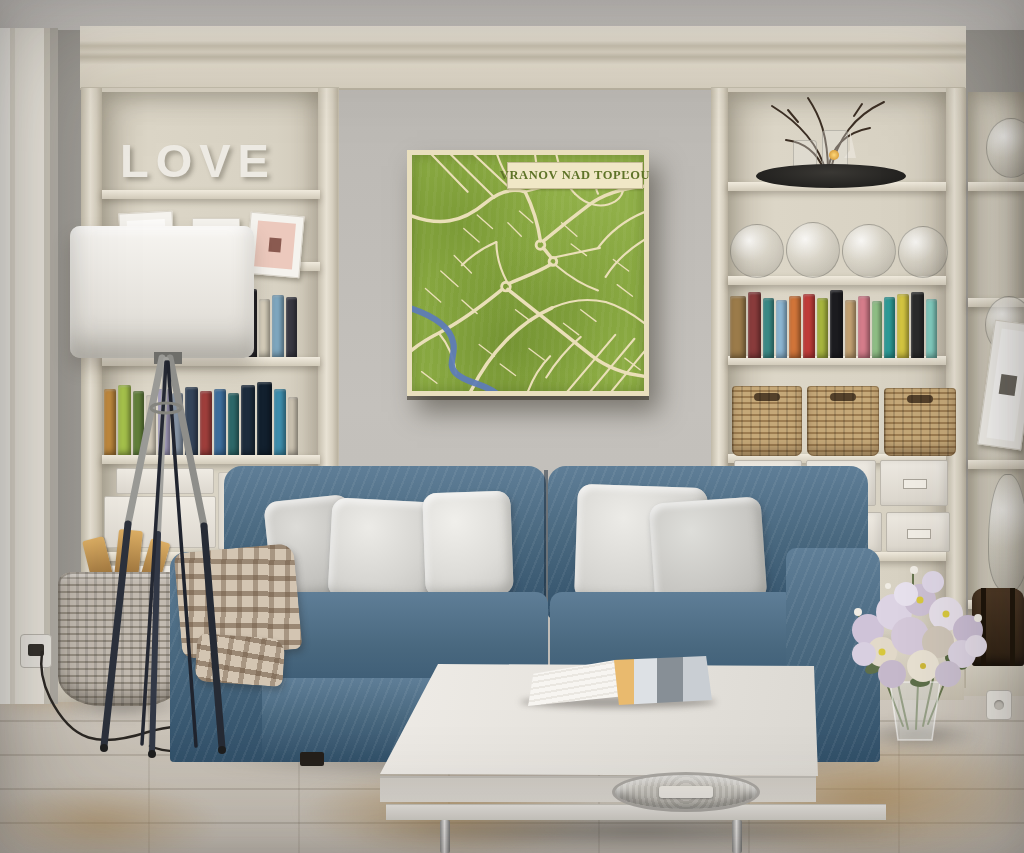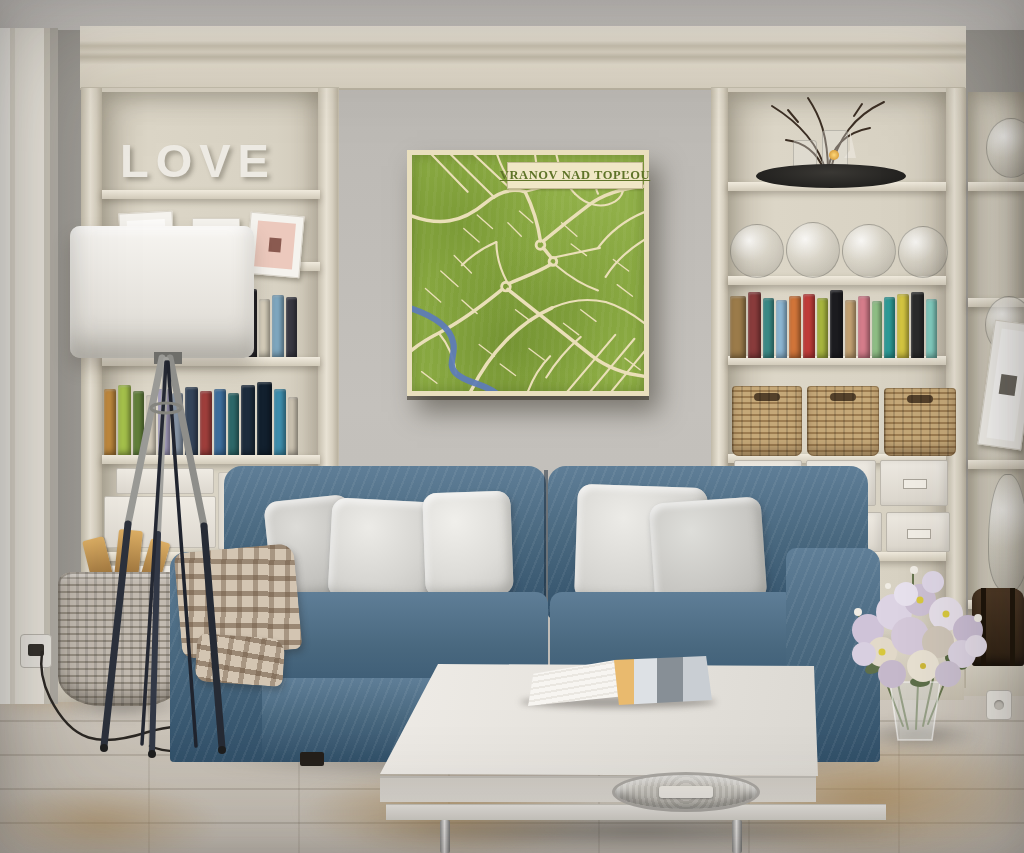--- a/index.html
+++ b/index.html
@@ -84,21 +84,21 @@
         var(--map-green);
        box-shadow:10px 16px 24px rgba(50,45,35,.5),0 4px 0 rgba(52,46,34,.55),inset 0 0 14px rgba(60,80,20,.4);}
   .map svg{position:absolute;inset:0;width:100%;height:100%;}
   .rd{fill:none;stroke:var(--map-road);stroke-linecap:round;}
   .w3{stroke-width:3.6px;} .w2{stroke-width:2.2px;} .w1{stroke-width:1.4px;}
   .riv{fill:none;stroke:var(--map-river);stroke-width:6.5px;stroke-linecap:round;opacity:.95;}
   .rnd{fill:none;stroke:var(--map-road);stroke-width:3px;}
   .banner{right:1px;top:7px;width:136px;height:27px;display:flex;align-items:center;justify-content:center;
        background:var(--map-banner);border:1px solid rgba(120,108,66,.35);box-shadow:0 1px 2px rgba(60,70,20,.35);}
   .banner span{position:static;color:var(--map-title);font-family:"Liberation Serif",serif;
-       font-weight:700;font-size:12.5px;letter-spacing:.6px;white-space:nowrap;text-decoration:underline;}
+       font-weight:700;font-size:12.5px;letter-spacing:.6px;white-space:nowrap;}
 
   
   .lampshade{left:70px;top:226px;width:184px;height:132px;border-radius:10px;
      background:linear-gradient(180deg,#f7f5f1,#e6e3dd 62%,#d2cfc8);
      box-shadow:0 10px 18px rgba(70,65,55,.25),inset 0 -16px 22px rgba(110,105,95,.32),inset 0 6px 10px rgba(255,255,255,.65);}
   .legs-svg{left:46px;top:352px;width:250px;height:410px;}
   .cable-svg{left:10px;top:600px;width:330px;height:160px;}
 
   
   .basket{left:58px;top:572px;width:126px;height:134px;border-radius:14px 14px 44px 44px/12px 12px 30px 30px;

